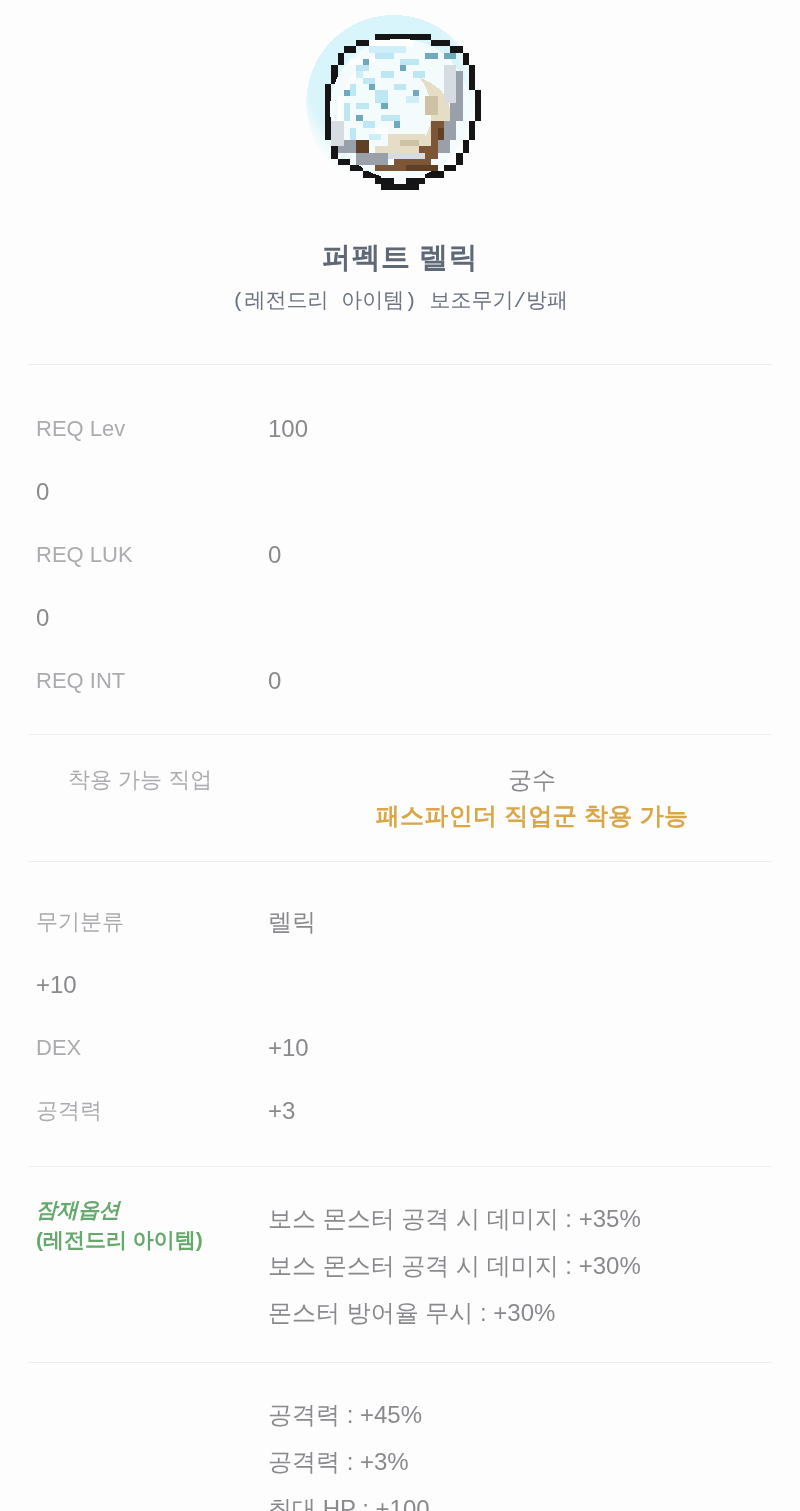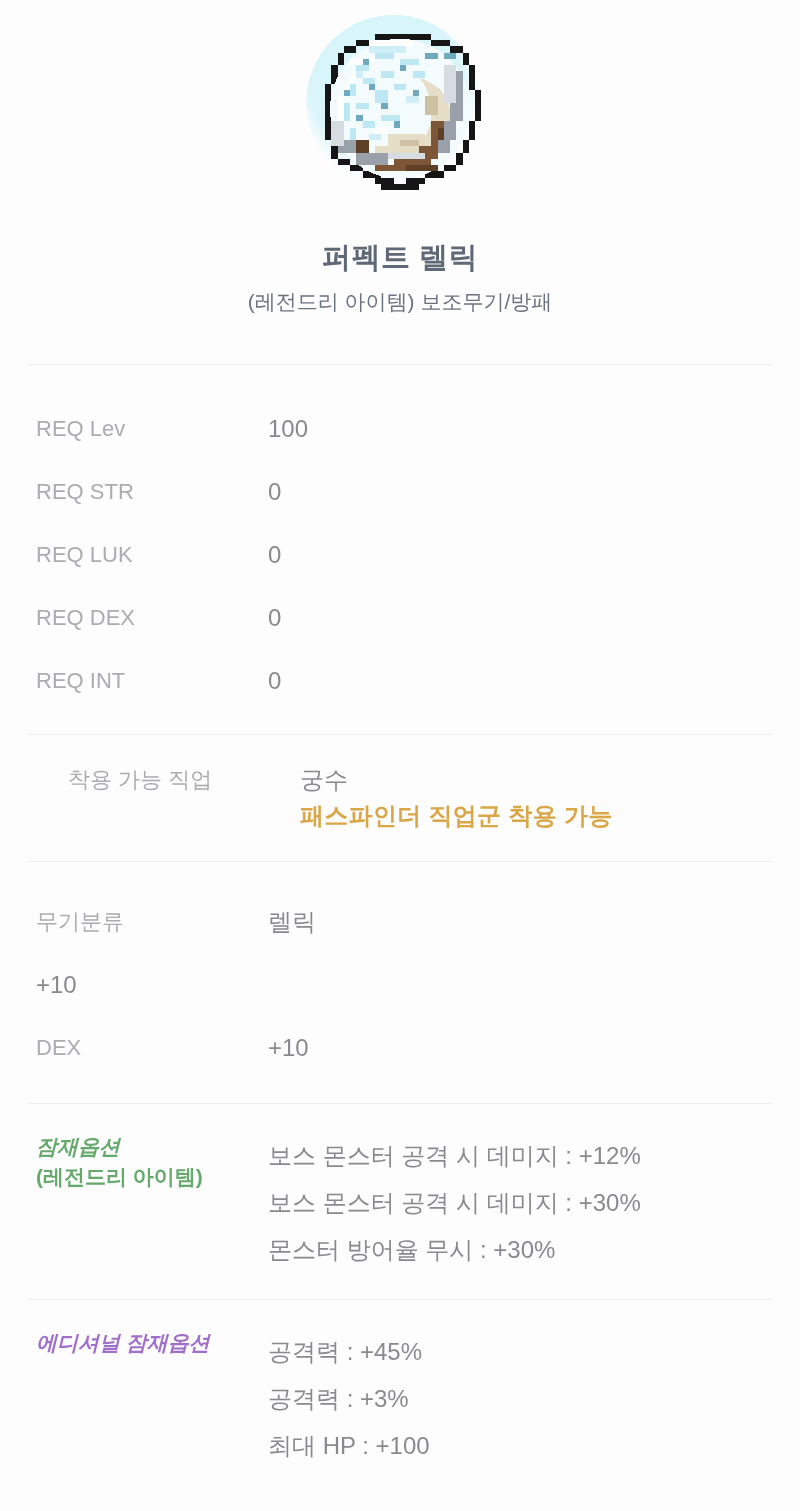--- a/index.html
+++ b/index.html
@@ -51,20 +51,21 @@
     font-weight: bold;
     color: #5f6876;
     letter-spacing: 0.5px;
     line-height: 1.2;
   }
   .item-subtitle {
     font-size: 21px;
     color: #6b7280;
     margin-top: 14px;
     line-height: 1.2;
+    font-family: Liberation Mono, monospace;
   }
 
   
   .divider {
     height: 1px;
     background: #ededf0;
     margin: 0 28px;
   }
 
   
@@ -102,21 +103,21 @@
     align-items: flex-start;
     margin-left: 32px;
   }
   .job-label {
     width: 232px;
     flex: 0 0 232px;
     font-size: 22px;
     color: #acacb0;
     line-height: 34px;
   }
-  .job-values { flex: 1; }
+  .job-values { flex: 1; text-align: center; }
   .job-primary {
     font-size: 24px;
     color: #8a8a8e;
     line-height: 34px;
   }
   .job-extra {
     font-size: 24px;
     font-weight: bold;
     color: #d9a648;
     line-height: 38px;
@@ -285,29 +286,27 @@
 
   <div style="height:50px"></div>
   <div class="divider"></div>
 
   <div class="section sec-req">
     <div class="stat-row">
       <div class="stat-label">REQ Lev</div>
       <div class="stat-value">100</div>
     </div>
     <div class="stat-row">
-      <div class="stat-label">REQ STR</div>
       <div class="stat-value">0</div>
     </div>
     <div class="stat-row">
       <div class="stat-label">REQ LUK</div>
       <div class="stat-value">0</div>
     </div>
     <div class="stat-row">
-      <div class="stat-label">REQ DEX</div>
       <div class="stat-value">0</div>
     </div>
     <div class="stat-row">
       <div class="stat-label">REQ INT</div>
       <div class="stat-value">0</div>
     </div>
   </div>
 
   <div class="divider"></div>
 
@@ -328,44 +327,47 @@
       <div class="stat-label">무기분류</div>
       <div class="stat-value">렐릭</div>
     </div>
     <div class="stat-row">
       <div class="stat-value">+10</div>
     </div>
     <div class="stat-row">
       <div class="stat-label">DEX</div>
       <div class="stat-value">+10</div>
     </div>
+    <div class="stat-row">
+      <div class="stat-label">공격력</div>
+      <div class="stat-value">+3</div>
+    </div>
   </div>
 
   <div class="divider"></div>
 
   <div class="section sec-pot">
     <div class="pot-row">
       <div class="pot-label green">
         <span class="l1">잠재옵션</span>
         <span class="l2">(레전드리 아이템)</span>
       </div>
       <div class="pot-lines">
-        <div class="pot-line">보스 몬스터 공격 시 데미지 : +12%</div>
+        <div class="pot-line">보스 몬스터 공격 시 데미지 : +35%</div>
         <div class="pot-line">보스 몬스터 공격 시 데미지 : +30%</div>
         <div class="pot-line">몬스터 방어율 무시 : +30%</div>
       </div>
     </div>
   </div>
 
   <div class="divider"></div>
 
   <div class="section sec-addpot">
     <div class="pot-row">
       <div class="pot-label purple">
-        <span class="l1">에디셔널 잠재옵션</span>
       </div>
       <div class="pot-lines">
         <div class="pot-line">공격력 : +45%</div>
         <div class="pot-line">공격력 : +3%</div>
         <div class="pot-line">최대 HP : +100</div>
       </div>
     </div>
   </div>
 
 </div>

